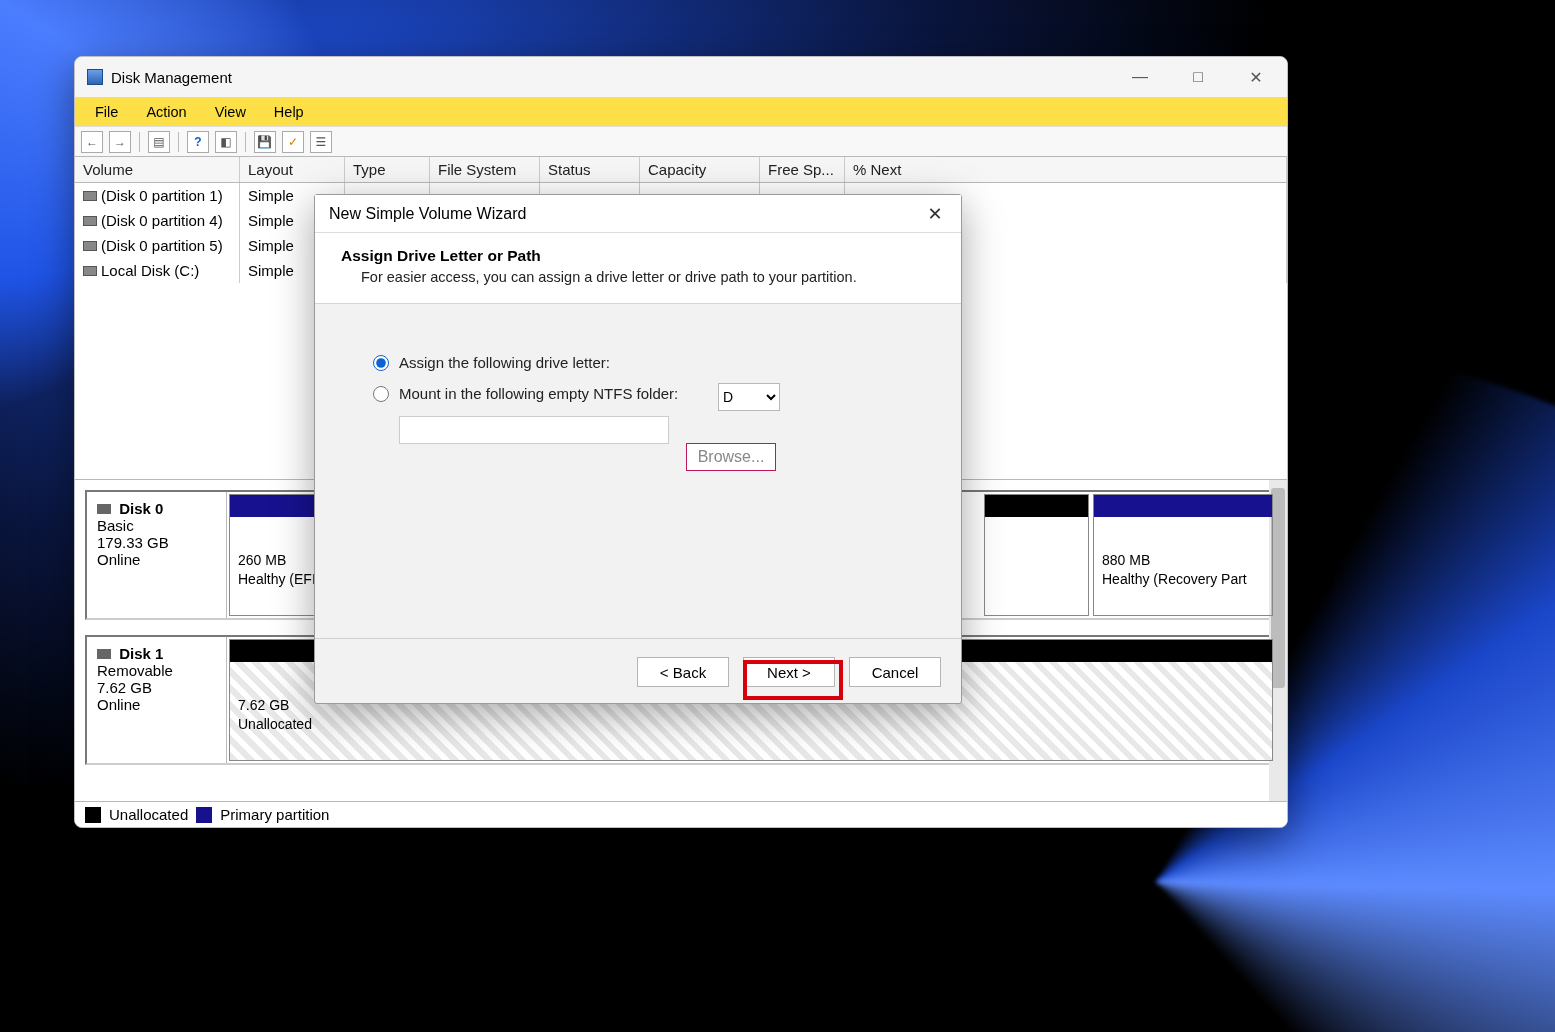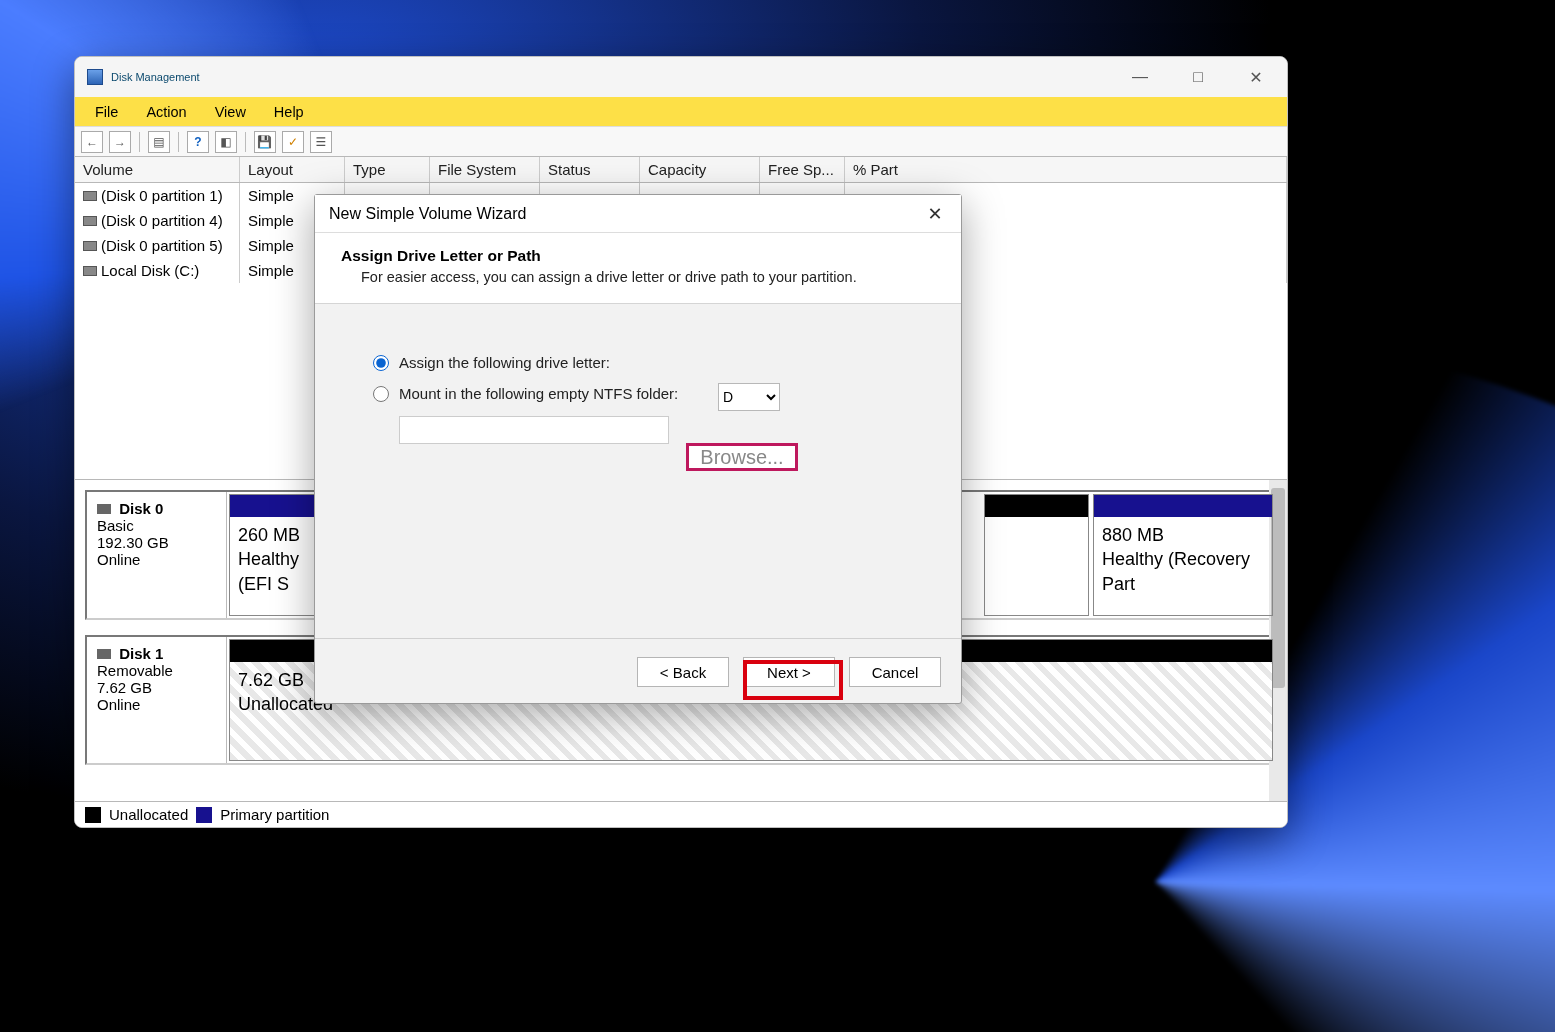--- a/index.html
+++ b/index.html
@@ -18,21 +18,21 @@
 
 
 .window {
   position: absolute; left: 74px; top: 56px; width: 1214px; height: 772px;
   background: #fff; border: 1px solid #bfbfbf; border-radius: 8px;
   box-shadow: 0 12px 40px rgba(0,0,0,.45);
   display: flex; flex-direction: column; overflow: hidden;
 }
 .titlebar { height: 40px; display: flex; align-items: center; padding: 0 2px 0 12px; background: #f5f5f5; }
 .titlebar .app-icon { width: 16px; height: 16px; margin-right: 8px; background: linear-gradient(#6aa0e8,#2d64b5); border: 1px solid #1d4a8c; }
-.titlebar .title { font-size: 11px; color: #0c4a6e; }
+.titlebar .title { font-size: 15px; color: #000000; }
 .titlebar .wbtns { margin-left: auto; display: flex; }
 .wbtn { width: 58px; height: 40px; display:flex; align-items:center; justify-content:center; color:#555; font-size: 16px; }
 
 .menubar { height: 30px; display:flex; align-items:center; gap: 8px; padding: 0 10px; background:#fde047; border-bottom:1px solid #ddd; font-size: 14.5px; }
 .menubar span { padding: 2px 10px; }
 
 .toolbar { height: 30px; display:flex; align-items:center; gap: 6px; padding: 0 6px; background:#f8f8f8; border-bottom:1px solid #b8b8b8; }
 .tbtn { width: 22px; height: 22px; border:1px solid #aaa; background:#fff; display:flex; align-items:center; justify-content:center; font-size:12px; color:#555; }
 .tsep { width:1px; height:20px; background:#bbb; margin:0 2px; }
 
@@ -49,21 +49,21 @@
 .disk-wrap{flex:1;background:#fff;border-top:1px solid #b8b8b8;position:relative;overflow:hidden;padding:10px 10px 0 10px;}
 .disk-row{display:flex;border:2px inset #ccc;margin-bottom:15px;background:#fff;}
 .disk-label{width:140px;padding:8px 10px;border-right:1px solid #bbb;font-size:15px;}
 .disk-label .dname{font-weight:bold;}
 .disk-map{flex:1;display:flex;}
 .part{flex:1;border:1px solid #888;position:relative;margin:2px;}
 .part .cap{height:22px;}
 .part.primary .cap{background:#17118f;}
 .part.black .cap{background:#000;}
 .part.hatch{background:repeating-linear-gradient(45deg,#e8e8e8 0 6px,#fff 6px 12px);}
-.part .plabel{padding:6px 8px;font-size:18px;line-height:1.35;}
+.part .plabel{padding:6px 8px;font-size:14px;line-height:1.35;margin-top:28px;}
 
 .legend{display:flex;align-items:center;gap:8px;padding:4px 10px;border-top:1px solid #b8b8b8;font-size:15px;background:#fff;}
 .legend .sw{width:16px;height:16px;display:inline-block;}
 .legend .sw.blk{background:#000;}
 .legend .sw.blu{background:#17118f;}
 
 .vscroll{position:absolute;right:0;top:0;bottom:0;width:18px;background:#e9e9e9;}
 .vscroll .thumb{position:absolute;left:2px;right:2px;top:8px;height:200px;background:#bcbcbc;border-radius:3px;}
 
 
@@ -73,21 +73,21 @@
 .dlg-head{background:#fff;padding:14px 26px 18px 26px;border-bottom:1px solid #d5d5d5;}
 .dlg-head .h{font-weight:600;font-size:15.5px;}
 .dlg-head .sub{font-size:14.5px;color:#222;padding-left:20px;margin-top:4px;}
 .dlg-body{padding:50px 50px 10px 58px;font-size:15px;color:#222;}
 .opt{display:flex;align-items:center;margin-bottom:14px;}
 .opt input[type=radio]{width:16px;height:16px;margin-right:10px;accent-color:#0a64d1;}
 .opt.disabled{color:#8f8f8f;}
 .drive-sel{position:absolute;left:718px;top:383px;}
 .drive-sel select{width:62px;height:28px;border:1px solid #b8b8b8;background:#fff;font-size:14px;}
 .ntfs-path{display:block;width:270px;height:28px;border:1px solid #ccc;background:#fff;margin:6px 0 0 26px;}
-.browse{position:absolute;left:686px;top:443px;width:112px;height:28px;border:3px solid #be185d;background:#fff;color:#888;font-size:20px;}
+.browse{position:absolute;left:686px;top:443px;width:90px;height:28px;border:1px solid #be185d;background:#fff;color:#888;font-size:16px;}
 .dlg-hr{position:absolute;left:0;right:0;bottom:64px;height:1px;background:#d0d0d0;}
 .dlg-btns{position:absolute;right:20px;bottom:16px;display:flex;gap:14px;}
 .dlg-btns button{width:92px;height:30px;border:1px solid #b5b5b5;background:#fff;font-size:15px;}
 .next-hl{position:absolute;left:743px;top:660px;width:100px;height:40px;border:4px solid #d9000e;pointer-events:none;}
 </style>
 </head>
 <body>
 
 <div class="swirl sw1"></div>
 <div class="swirl sw2"></div>
@@ -127,21 +127,21 @@
 
   <div class="list-area">
     <div class="list-head">
       <div class="col-vol">Volume</div>
       <div class="col-lay">Layout</div>
       <div class="col-type">Type</div>
       <div class="col-fs">File System</div>
       <div class="col-stat">Status</div>
       <div class="col-cap">Capacity</div>
       <div class="col-free">Free Sp...</div>
-      <div class="col-pct">% Part</div>
+      <div class="col-pct">% Next</div>
     </div>
     <div class="list-body">
       <div class="list-row">
         <div class="col-vol"><span class="vicon"></span><span>(Disk 0 partition 1)</span></div>
         <div class="col-lay">Simple</div>
         <div class="col-type"></div>
           <div class="col-fs"></div>
           <div class="col-stat"></div>
           <div class="col-cap"></div>
           <div class="col-free"></div>
@@ -184,21 +184,21 @@
   <div class="disk-wrap">
     <div class="vscroll">
         <div class="thumb"></div>
       </div>
 
     <div class="disk-row" style="height:130px">
       <div class="disk-label">
         <span style="display:inline-block;width:14px;height:10px;background:#666;margin-right:4px"></span>
         <span class="dname">Disk 0</span><br>
         <span>Basic</span><br>
-        <span>192.30 GB</span><br>
+        <span>179.33 GB</span><br>
         <span>Online</span>
       </div>
       <div class="disk-map">
         <div class="part primary" style="flex:0 0 110px">
           <div class="cap"></div>
           <div class="plabel"><span>260 MB</span><br><span>Healthy (EFI S</span></div>
         </div>
         <div style="flex:1"></div>
         <div class="part black" style="flex:0 0 105px">
             <div class="cap"></div>

